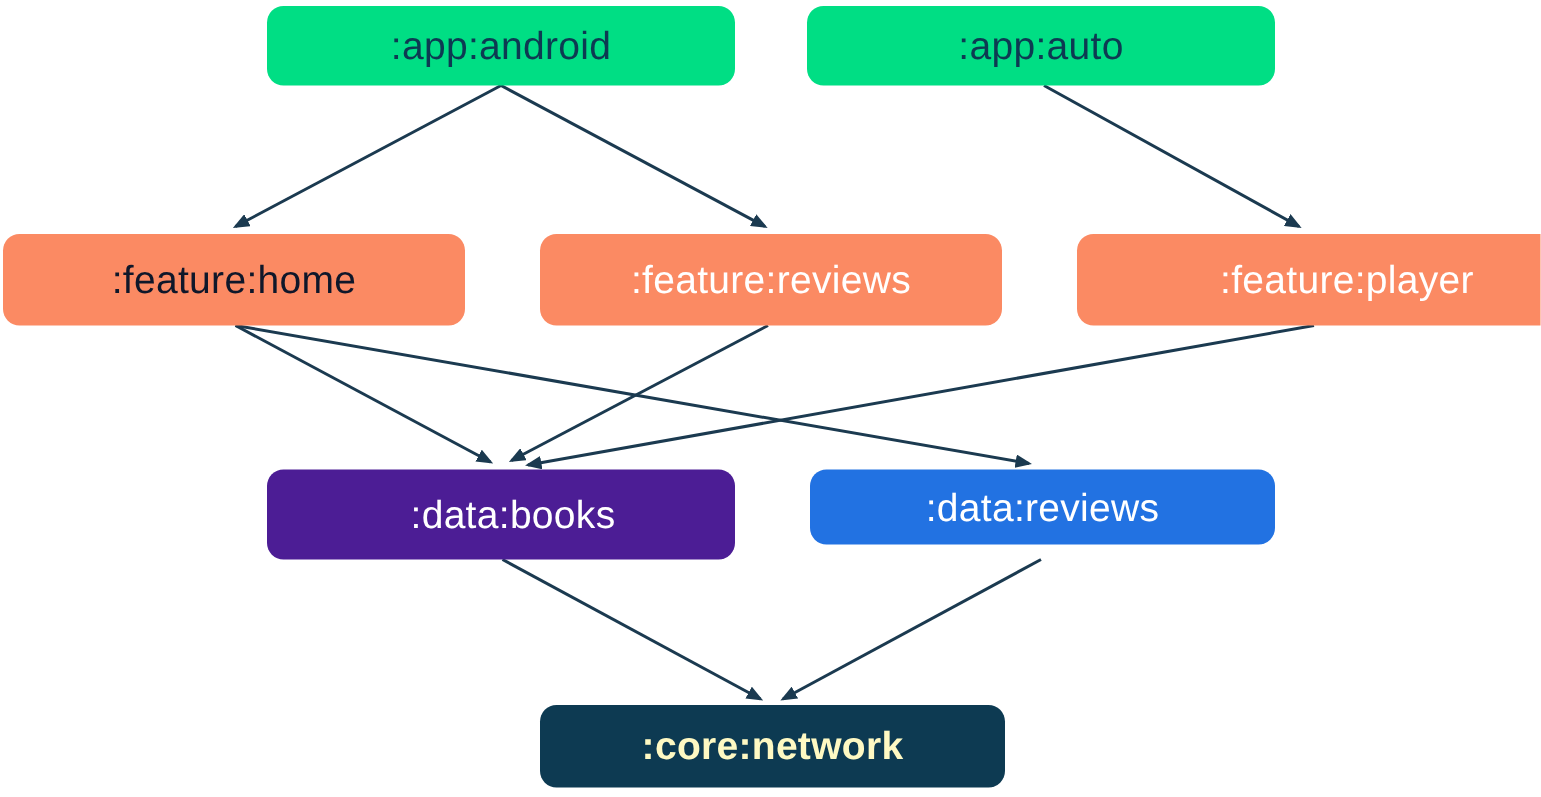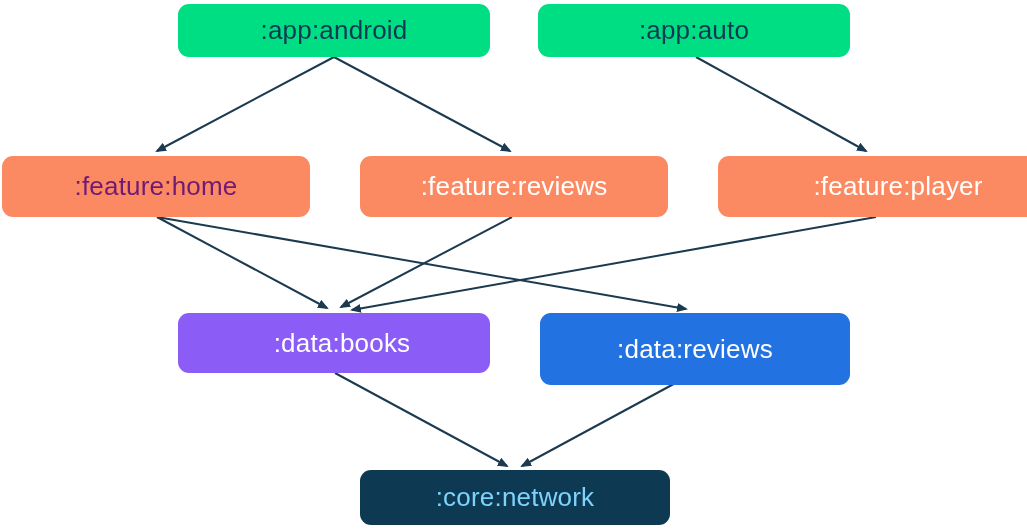--- a/index.html
+++ b/index.html
@@ -54,32 +54,32 @@
         <line x1="694" y1="373" x2="522" y2="466" stroke="#1b3a50" stroke-width="2" marker-end="url(#arrowhead)"></line>
       </g>
   </svg>
   <div id="nodes">
       <div class="node" style="left: 178px; top: 4px; width: 312px; height: 53px; background: rgb(0, 222, 132); color: rgb(13, 58, 82);">
         <span>:app:android</span>
       </div>
       <div class="node" style="left: 538px; top: 4px; width: 312px; height: 53px; background: rgb(0, 222, 132); color: rgb(13, 58, 82); text-align: right;">
         <span>:app:auto</span>
       </div>
-      <div class="node" style="left: 2px; top: 156px; width: 308px; height: 61px; background: rgb(251, 138, 99); color: #701a75;">
+      <div class="node" style="left: 2px; top: 156px; width: 308px; height: 61px; background: rgb(251, 138, 99); color: #0f172a;">
         <span>:feature:home</span>
       </div>
       <div class="node" style="left: 360px; top: 156px; width: 308px; height: 61px; background: rgb(251, 138, 99); color: rgb(255, 255, 255); text-align: right;">
         <span>:feature:reviews</span>
       </div>
       <div class="node" style="left: 718px; top: 156px; width: 360px; height: 61px; background: rgb(251, 138, 99); color: rgb(255, 255, 255);">
         <span>:feature:player</span>
       </div>
-      <div class="node" style="left: 178px; top: 313px; width: 312px; height: 60px; background: #8b5cf6; color: rgb(255, 255, 255); padding-left: 16px;">
+      <div class="node" style="left: 178px; top: 313px; width: 312px; height: 60px; background: #4c1d95; color: rgb(255, 255, 255); padding-left: 16px;">
         <span>:data:books</span>
       </div>
-      <div class="node" style="left: 540px; top: 313px; width: 310px; height: 72px; background: rgb(34, 114, 226); color: rgb(255, 255, 255);">
+      <div class="node" style="left: 540px; top: 313px; width: 310px; height: 50px; background: rgb(34, 114, 226); color: rgb(255, 255, 255);">
         <span>:data:reviews</span>
       </div>
-      <div class="node" style="left: 360px; top: 470px; width: 310px; height: 55px; background: rgb(13, 58, 82); color: #7dd3fc;">
+      <div class="node" style="left: 360px; top: 470px; width: 310px; height: 55px; background: rgb(13, 58, 82); color: #fef9c3; font-weight: bold;">
         <span>:core:network</span>
       </div>
     </div>
 </div>
 
 </body></html>

